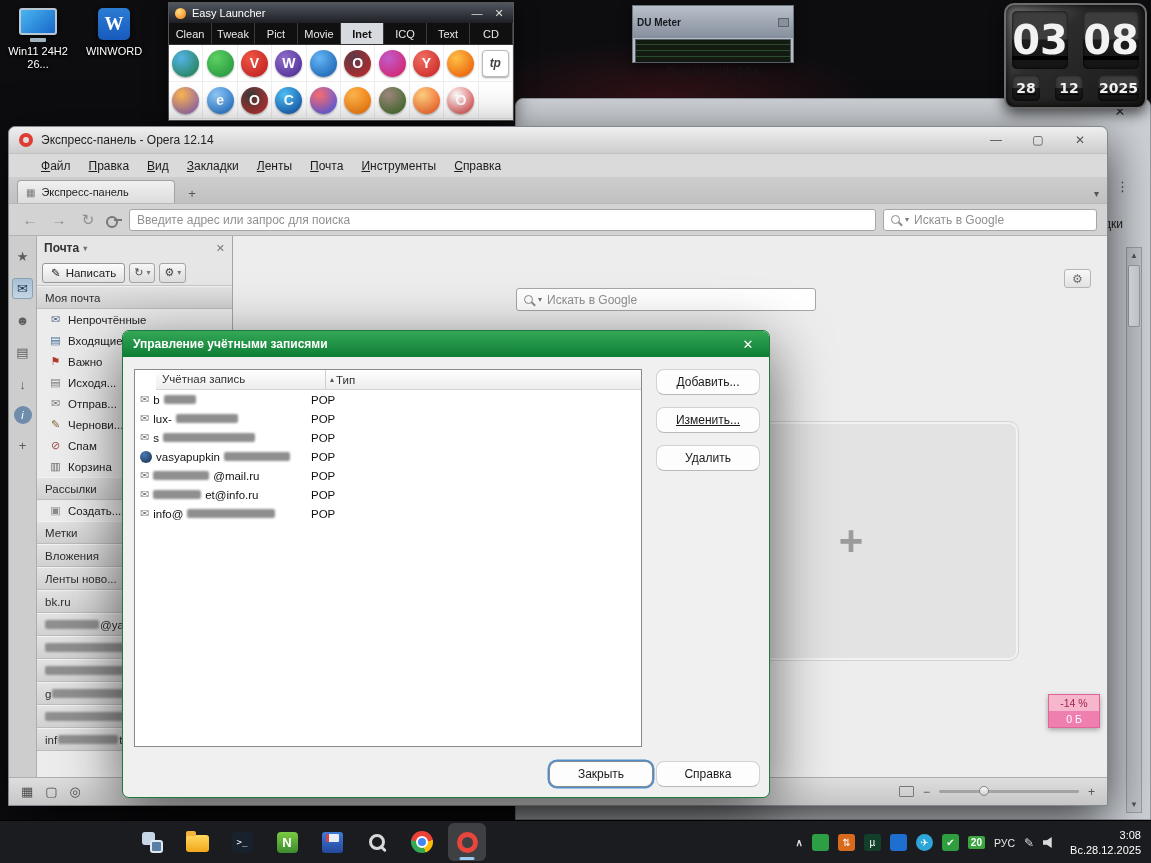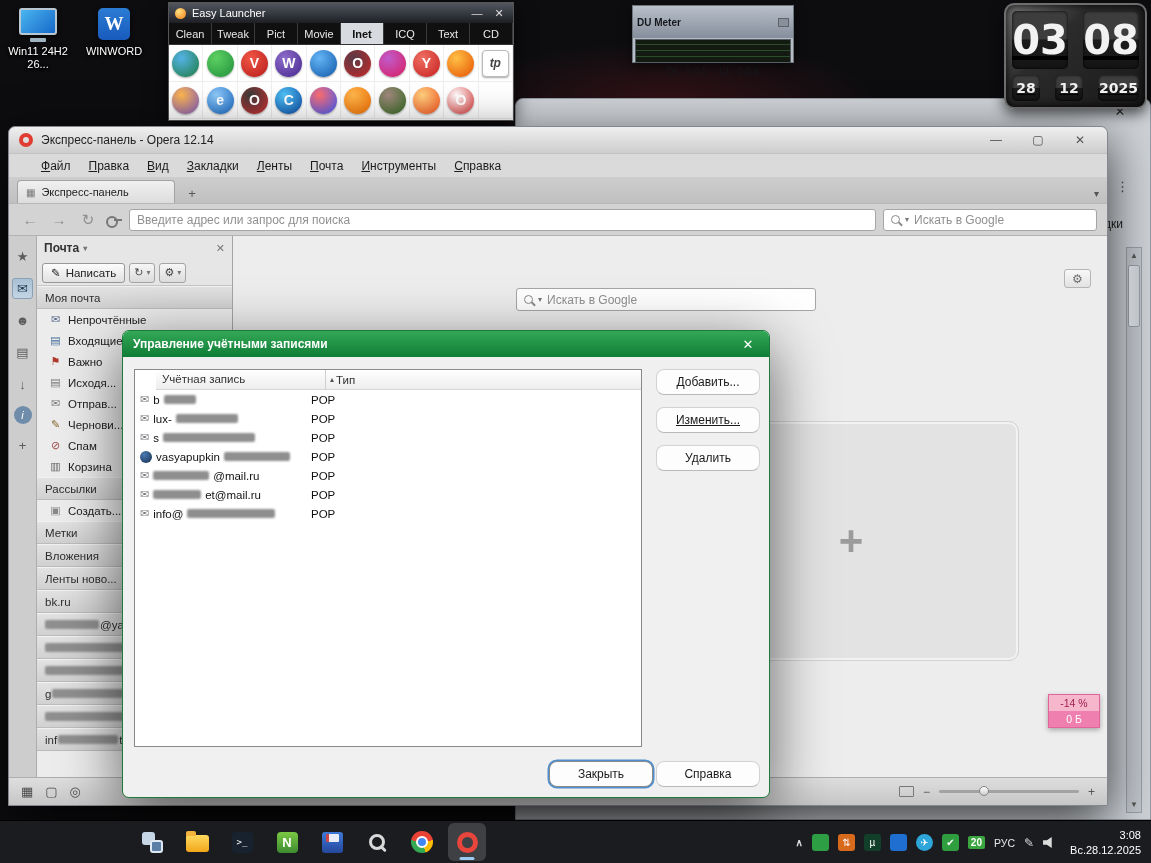--- a/index.html
+++ b/index.html
@@ -549,21 +549,21 @@
               <span class="acc-mail">✉</span>
               <span class="redact" style="width: 56px;"></span>
               <span>@mail.ru</span>
             </div>
             <div class="acc-c2">POP</div>
           </div>
           <div class="acc-row">
             <div class="acc-c1">
               <span class="acc-mail">✉</span>
               <span class="redact" style="width: 48px;"></span>
-              <span>et@mail.ru</span>
+              <span>et@info.ru</span>
             </div>
             <div class="acc-c2">POP</div>
           </div>
           <div class="acc-row">
             <div class="acc-c1">
               <span class="acc-mail">✉</span>
               <span>info@</span>
               <span class="redact" style="width: 88px;"></span>
             </div>
             <div class="acc-c2">POP</div>

